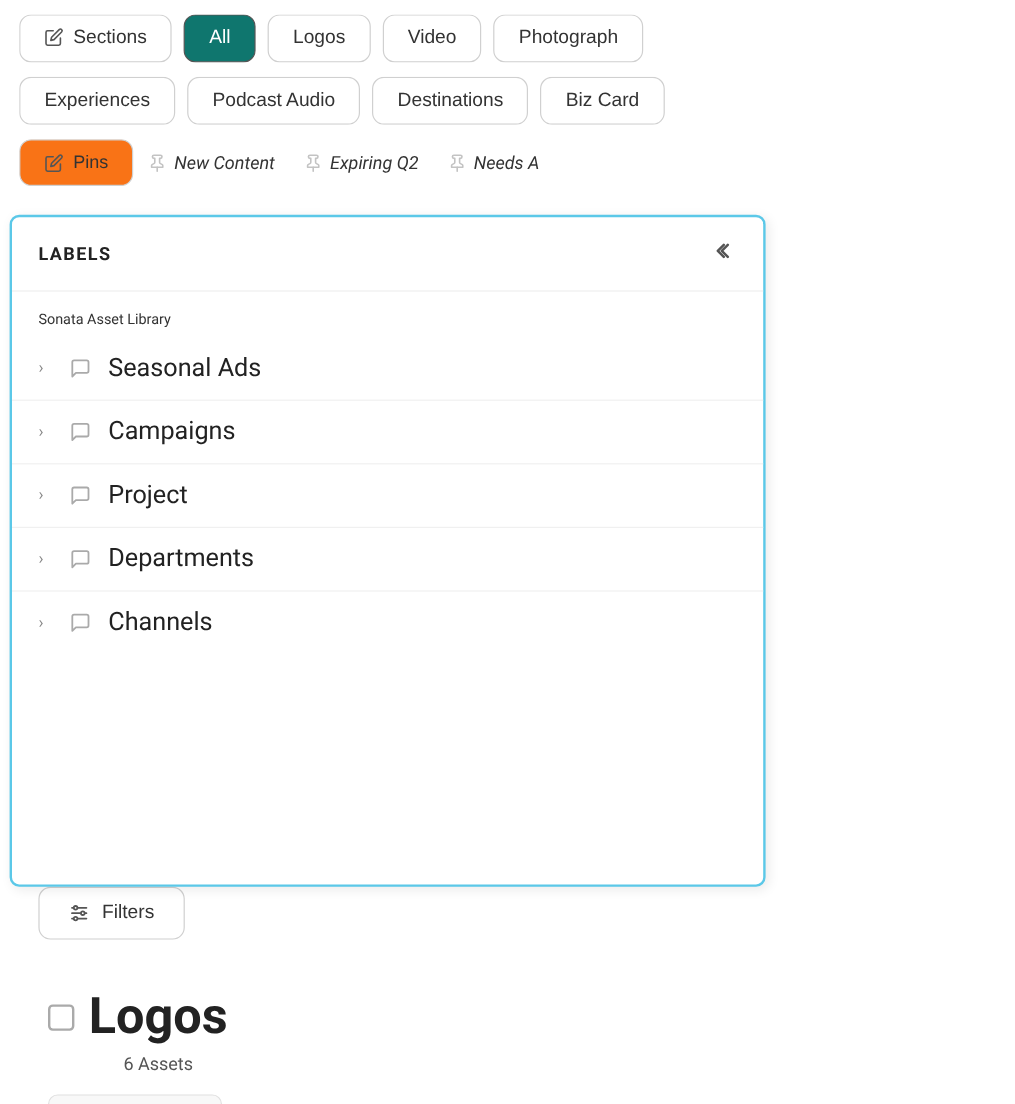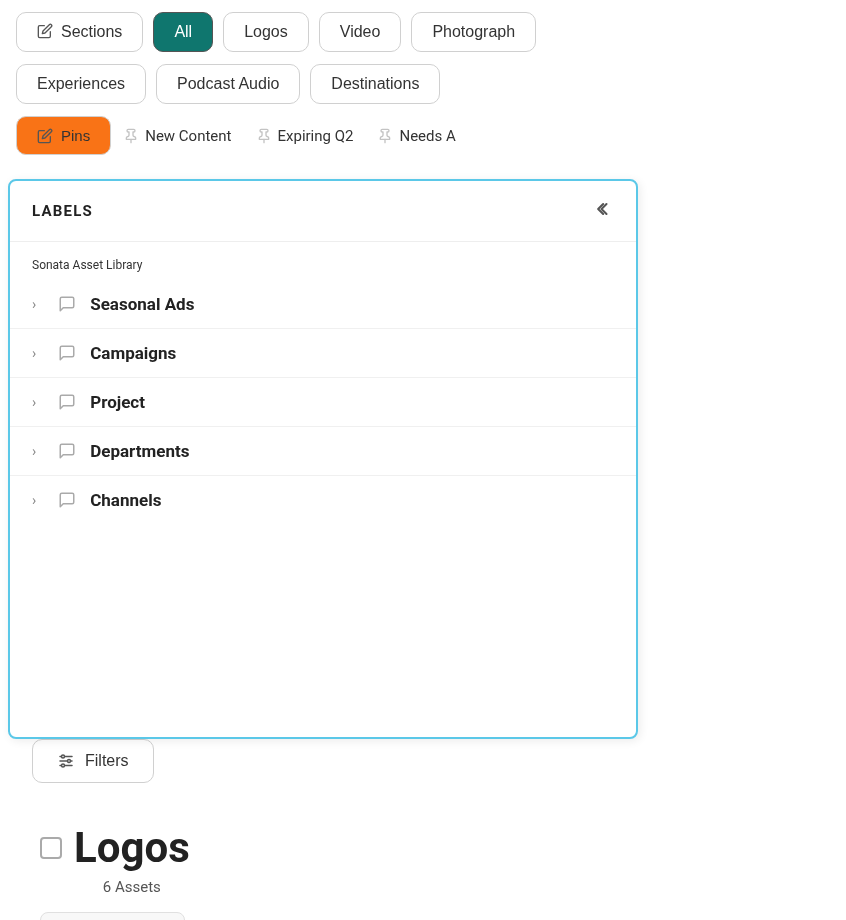--- a/index.html
+++ b/index.html
@@ -86,20 +86,21 @@
 
     .pin-tag {
       display: flex;
       align-items: center;
       gap: 6px;
       font-size: 15px;
       color: #333;
       cursor: pointer;
       margin-right: 24px;
       white-space: nowrap;
+      font-style: italic;
     }
 
     .pin-tag svg {
       opacity: 0.5;
     }
 
     .main-content {
       display: flex;
       flex-direction: column;
       align-items: flex-start;
@@ -164,23 +165,23 @@
       margin-right: 8px;
     }
 
     .label-item .item-icon {
       display: flex;
       align-items: center;
       color: #aaa;
     }
 
     .label-item .item-text {
-      font-size: 17px;
+      font-size: 21px;
       color: #222;
-      font-weight: 700;
+      font-weight: 400;
     }
 
     .right-panel {
       flex: 1;
       padding: 0 32px;
     }
 
     .filters-btn {
       display: flex;
       align-items: center;
@@ -271,20 +272,23 @@
     </button>
 
     <button class="filter-btn">
       <span>Podcast Audio</span>
     </button>
 
     <button class="filter-btn">
       <span>Destinations</span>
     </button>
 
+    <button class="filter-btn">
+      <span>Biz Card</span>
+    </button>
   </div>
 
   <div class="pin-row">
     <button class="pin-btn">
       <svg width="16" height="16" viewBox="0 0 24 24" fill="none" stroke="#555" stroke-width="2" stroke-linecap="round" stroke-linejoin="round">
         <path d="M11 4H4a2 2 0 0 0-2 2v14a2 2 0 0 0 2 2h14a2 2 0 0 0 2-2v-7"></path>
         <path d="M18.5 2.5a2.121 2.121 0 0 1 3 3L12 15l-4 1 1-4 9.5-9.5z"></path>
       </svg>
       <span>Pins</span>
     </button>

